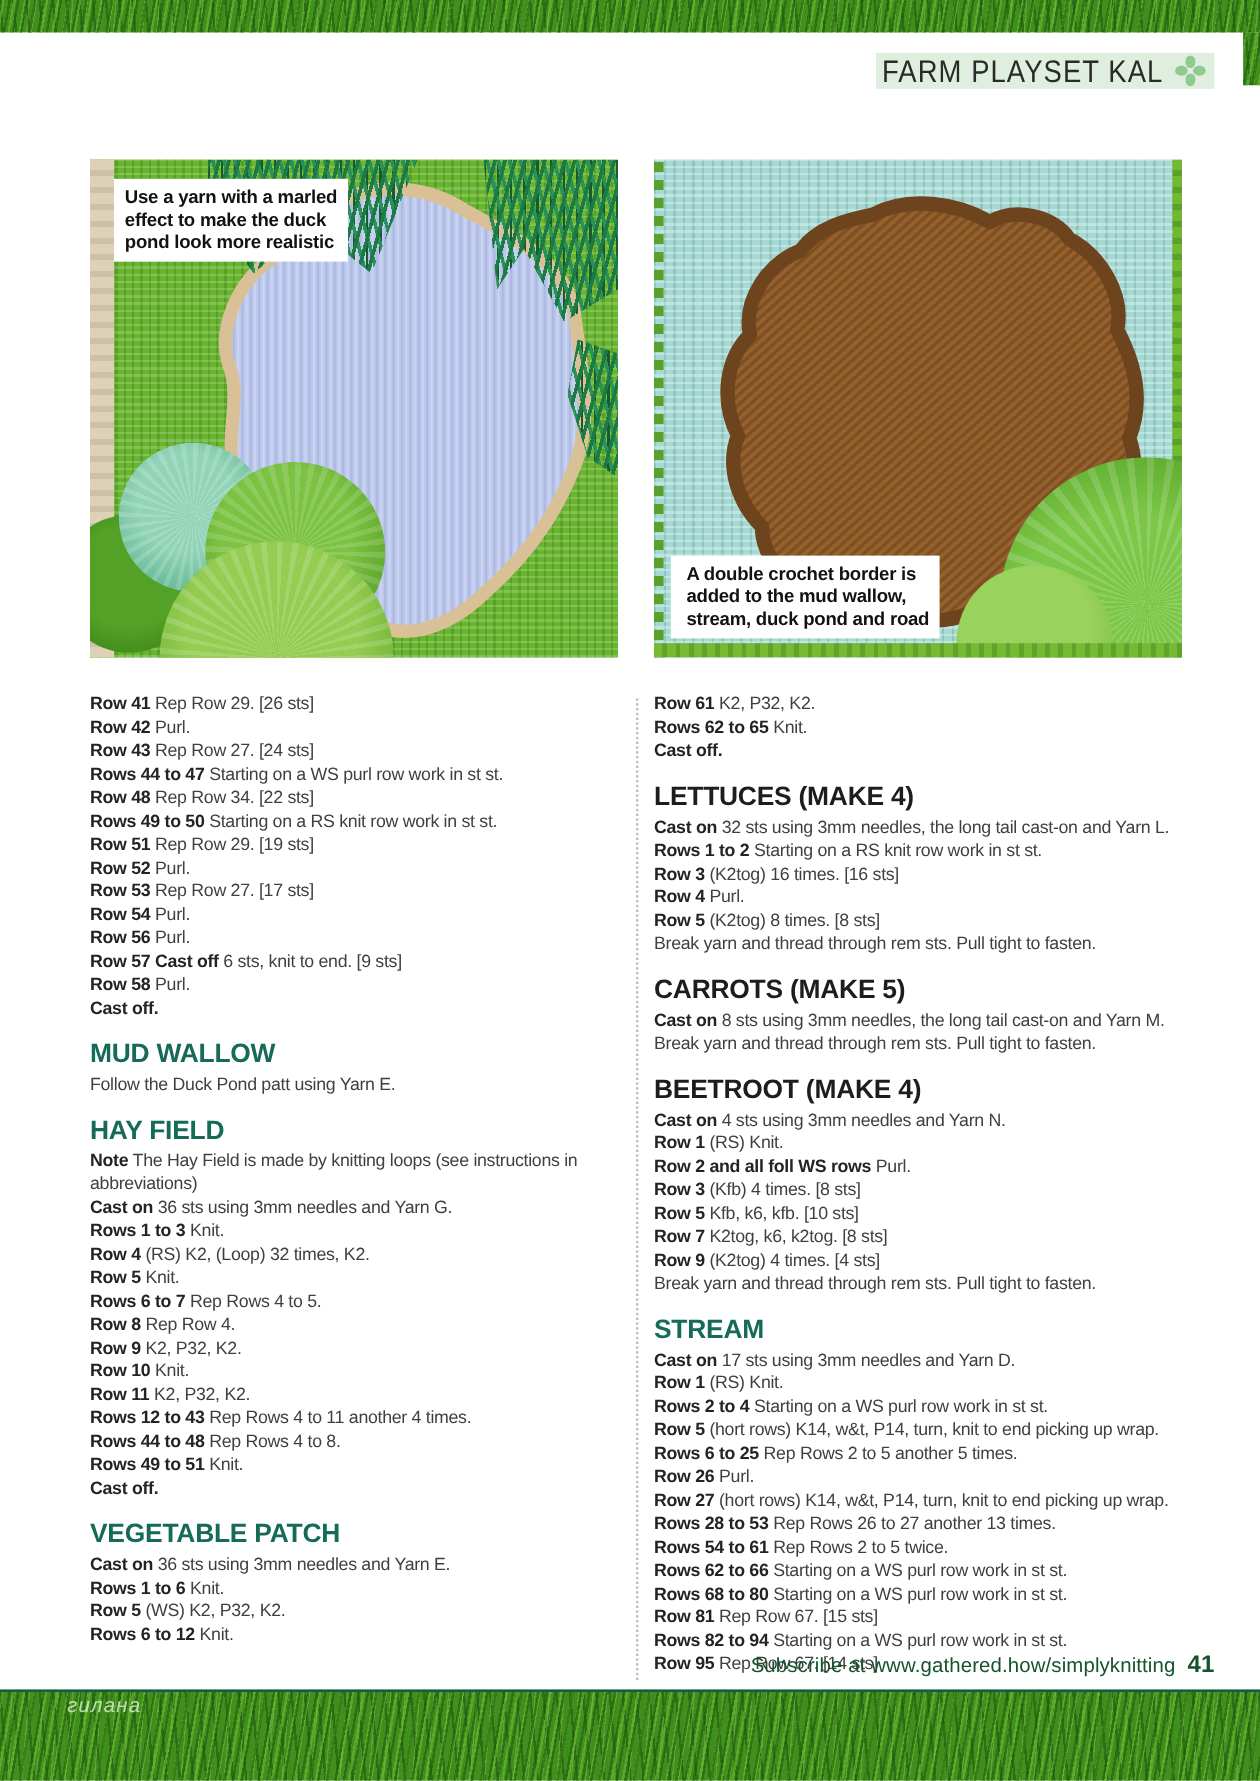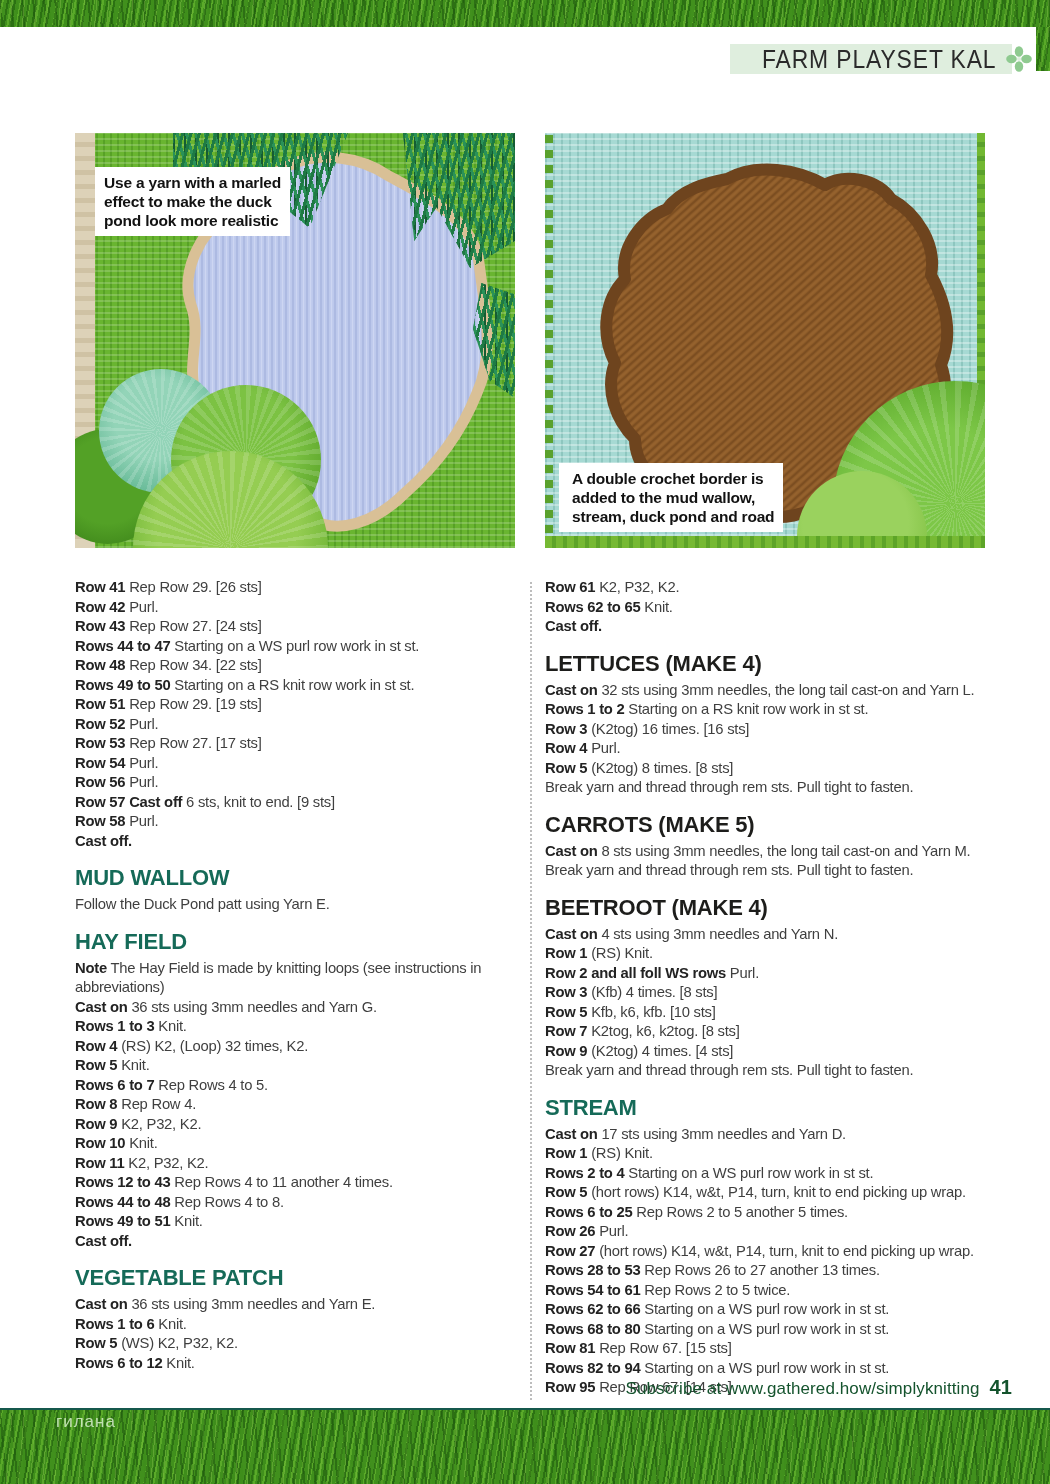--- a/index.html
+++ b/index.html
@@ -17,21 +17,21 @@
       repeating-linear-gradient(-95deg, rgba(14,58,7,.38) 0 2px, transparent 2px 11px),
       repeating-linear-gradient(88deg, rgba(60,140,25,.5) 0 3px, transparent 3px 8px);
   }
   .grass-top{position:absolute;top:0;left:0;width:1050px;height:27px;}
   .grass-right-bleed{position:absolute;top:27px;left:1036px;width:14px;height:44px;}
   .grass-bottom{position:absolute;top:1408px;left:0;width:1050px;height:76px;border-top:2px solid #15584c;box-sizing:border-box;}
 
   
   .header-bar{
     position:absolute;top:44px;left:730px;width:282px;height:30px;background:#dfeede;
-    display:flex;align-items:center;justify-content:flex-start;padding-right:7px;box-sizing:border-box;
+    display:flex;align-items:center;justify-content:flex-end;padding-right:7px;box-sizing:border-box;
   }
   .header-title{
     font-size:26px;color:#2a2a2a;font-weight:400;letter-spacing:1px;white-space:nowrap;
     transform:scaleX(.88);transform-origin:right center;line-height:1;
   }
   .flower-icon{margin-left:10px;flex:0 0 auto;display:block;}
 
   
   .photo{position:absolute;top:133px;width:440px;height:415px;overflow:hidden;}
   .photo-left{
@@ -81,38 +81,38 @@
   .edge-left-dots{position:absolute;left:0;top:0;width:8px;height:100%;
     background:repeating-linear-gradient(0deg,#5aa12c 0 8px, transparent 8px 15px);}
   .edge-right-strip{position:absolute;right:0;top:0;width:8px;height:100%;
     background:repeating-linear-gradient(0deg,#72b832 0 9px, #5aa12c 9px 14px);}
   .edge-bottom-strip{position:absolute;left:0;bottom:0;width:100%;height:12px;
     background:repeating-linear-gradient(90deg,#76b933 0 7px, #5da428 7px 11px);}
   .caption{
     position:absolute;background:#ffffff;padding:6px 9px;color:#121212;
     font-weight:bold;font-size:15.5px;line-height:19px;letter-spacing:-0.2px;white-space:nowrap;
   }
-  .caption-left{top:34px;left:20px;}
+  .caption-left{top:16px;left:20px;}
   .caption-right{bottom:16px;left:14px;padding-left:13px;}
 
   
   .col{position:absolute;top:578px;width:438px;}
   .col-left{left:75px;}
   .col-right{left:545px;}
   .divider{position:absolute;top:582px;left:530px;height:818px;border-left:2px dotted #bdbdbd;}
   p.pat{margin:0;font-size:14.8px;line-height:19.5px;color:#3f3f3f;letter-spacing:-0.25px;}
   p.pat strong{color:#232323;}
   h2.sec{margin:14px 0 4px 0;font-size:22px;line-height:26px;color:#156a58;font-weight:bold;letter-spacing:-0.2px;}
   h2.sec.black{color:#1d1d1b;}
   .col > :first-child{margin-top:0;}
 
   
   .footer-text{position:absolute;right:38px;top:1376px;color:#14532d;font-size:17px;letter-spacing:0.1px;}
   .footer-text .pagenum{font-size:20px;font-weight:bold;margin-left:10px;}
-  .watermark{position:absolute;left:56px;top:1412px;color:rgba(225,245,215,.8);font-size:17px;letter-spacing:1px;}
+  .watermark{position:absolute;left:56px;top:1412px;color:rgba(225,245,215,.8);font-size:17px;letter-spacing:1px;font-style:italic;}
 </style>
 </head>
 <body>
 
 <div class="grass grass-top"></div>
 <div class="grass grass-right-bleed"></div>
 
 <div class="header-bar">
   <span class="header-title">FARM PLAYSET KAL</span>
   <svg class="flower-icon" width="26" height="26" viewBox="0 0 26 26">

